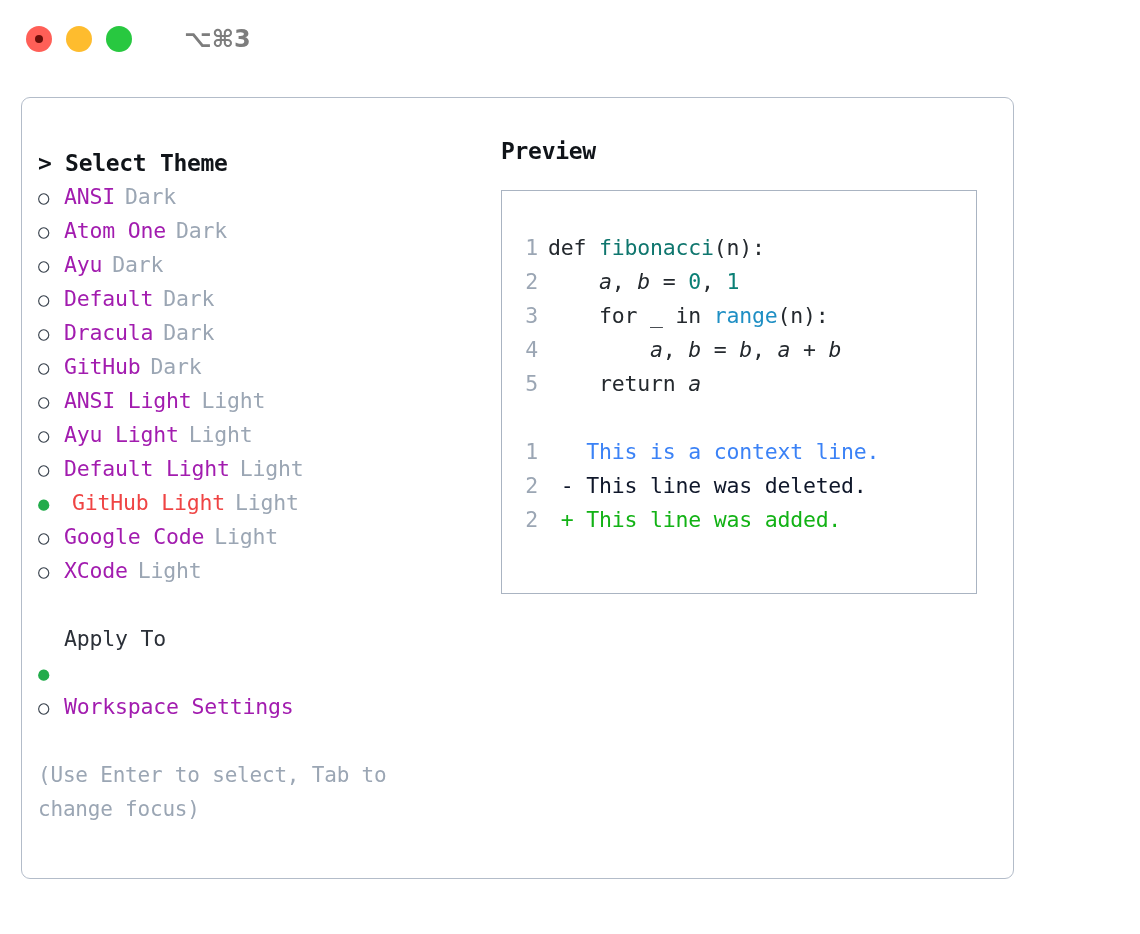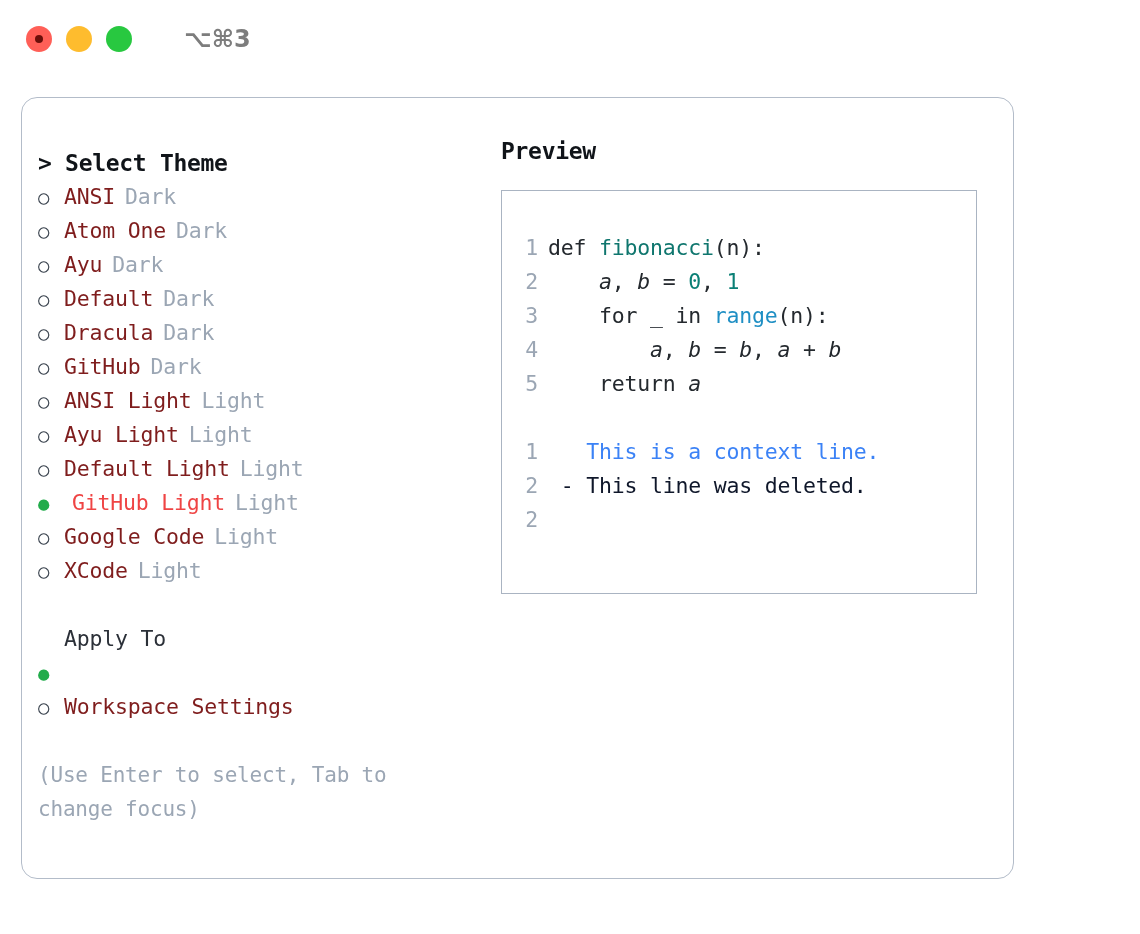--- a/index.html
+++ b/index.html
@@ -72,21 +72,21 @@
   }
 
   
   .panel {
     position: absolute;
     left: 21px;
     top: 97px;
     width: 993px;
     height: 782px;
     border: 1.5px solid #b3bcc9;
-    border-radius: 16px;
+    border-radius: 9px;
     box-sizing: border-box;
     background: #ffffff;
   }
 
   .panel-inner {
     position: relative;
     width: 100%;
     height: 100%;
   }
 
@@ -119,21 +119,21 @@
   }
   .opt-marker {
     display: inline-block;
     width: 26px;
     flex: 0 0 26px;
     font-size: 19px;
     color: #3c4550;
     line-height: 34px;
   }
   .opt-marker.sel { color: #22ac4b; }
-  .opt-label { color: #7f1d1d; }
+  .opt-label { color: #a21caf; }
   .opt-row.selected .opt-label { color: #ef4444; margin-left: 8px; }
   .opt-badge {
     color: #9ba6b4;
     margin-left: 10px;
   }
 
   .apply-block { margin-top: 34px; }
   .apply-head {
     font-size: 21.5px;
     color: #2b3038;
@@ -265,20 +265,20 @@
               <div class="code-line"><span class="ln">1</span><span class="code-text"><span class="tok-kw">def </span><span class="tok-fn">fibonacci</span><span class="tok-plain">(n):</span></span></div>
               <div class="code-line"><span class="ln">2</span><span class="code-text"><span class="tok-plain">    </span><span class="tok-var">a</span><span class="tok-plain">, </span><span class="tok-var">b</span><span class="tok-plain"> = </span><span class="tok-num">0</span><span class="tok-plain">, </span><span class="tok-num">1</span></span></div>
               <div class="code-line"><span class="ln">3</span><span class="code-text"><span class="tok-kw">    for </span><span class="tok-plain">_ </span><span class="tok-kw">in </span><span class="tok-call">range</span><span class="tok-plain">(n):</span></span></div>
               <div class="code-line"><span class="ln">4</span><span class="code-text"><span class="tok-plain">        </span><span class="tok-var">a</span><span class="tok-plain">, </span><span class="tok-var">b</span><span class="tok-plain"> = </span><span class="tok-var">b</span><span class="tok-plain">, </span><span class="tok-var">a</span><span class="tok-plain"> + </span><span class="tok-var">b</span></span></div>
               <div class="code-line"><span class="ln">5</span><span class="code-text"><span class="tok-kw">    return </span><span class="tok-var">a</span></span></div>
             </div>
           <div class="spacer-line"></div>
           <div id="diff-lines">
               <div class="code-line"><span class="ln">1</span><span class="diff-ctx">   This is a context line.</span></div>
               <div class="code-line"><span class="ln">2</span><span class="diff-del"> - This line was deleted.</span></div>
-              <div class="code-line"><span class="ln">2</span></div>
+              <div class="code-line"><span class="ln">2</span><span class="diff-add"> + This line was added.</span></div>
             </div>
         </div>
       </div>
 
     </div>
   </div>
 </div>
 
 </body></html>

